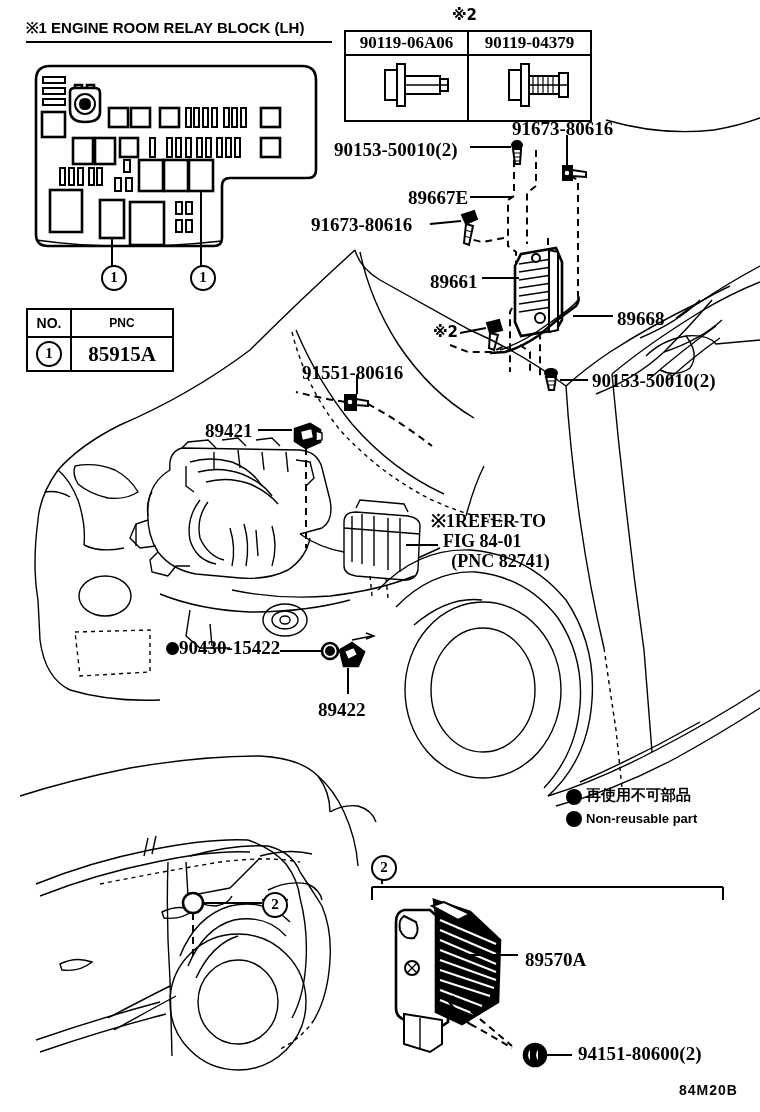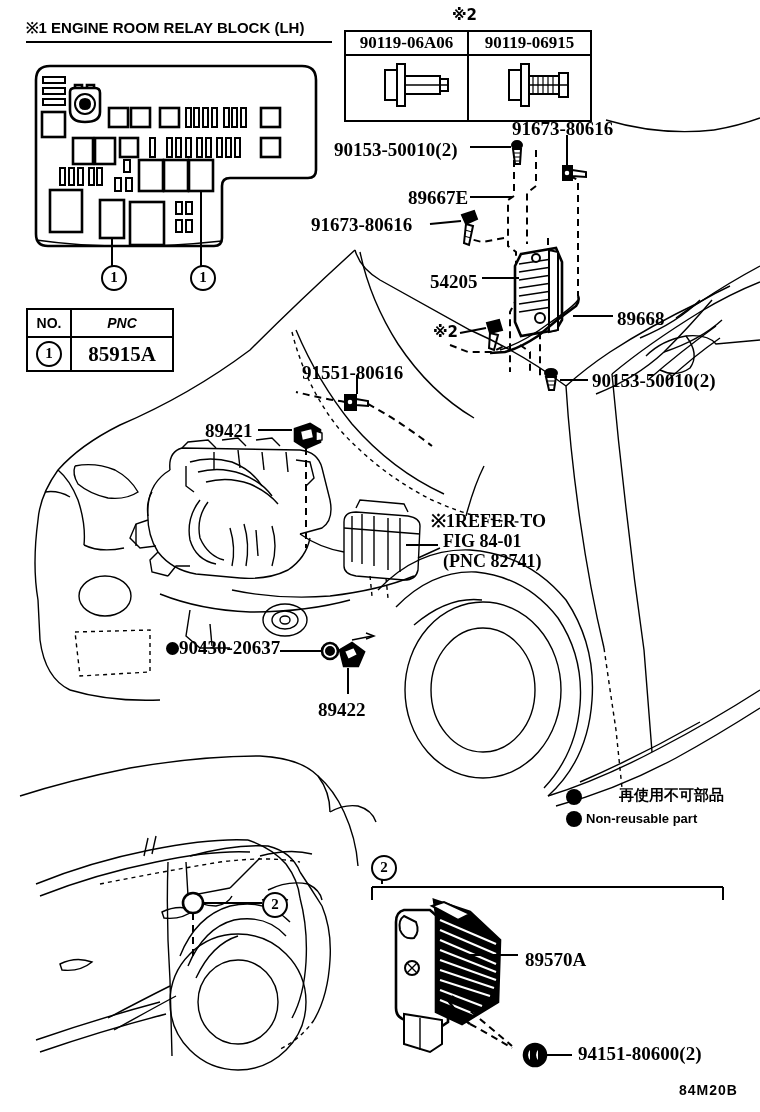--- a/index.html
+++ b/index.html
@@ -441,34 +441,34 @@
   </svg>
 
   <div class="lbl hdr" style="left:26px;top:20px;">※1 ENGINE ROOM RELAY BLOCK (LH)</div>
 
   <div class="lbl" style="left:452px;top:8px;font-size:15px;font-family:'DejaVu Sans',sans-serif;">※2</div>
 
   <table class="tbl" style="left:344px;top:30px;width:248px;">
     <tbody>
         <tr>
       <th style="width:124px;height:22px;font-size:17px;font-family:'Liberation Serif',serif;margin-left:14px;">90119-06A06</th>
-      <th style="width:124px;height:22px;font-size:17px;font-family:'Liberation Serif',serif;">90119-06915</th>
+      <th style="width:124px;height:22px;font-size:17px;font-family:'Liberation Serif',serif;">90119-04379</th>
     </tr>
     <tr>
       <td style="height:64px;"></td>
       <td style="height:64px;"></td>
     </tr>
   </tbody>
     </table>
 
   <table class="tbl" style="left:26px;top:308px;width:148px;">
     <tbody>
         <tr>
       <th style="width:44px;height:26px;font-family:'Liberation Sans',sans-serif;font-size:14px;border-radius:13px;">NO.</th>
-      <th style="width:104px;height:26px;font-family:'Liberation Sans',sans-serif;font-size:14px;font-style:italic;">PNC</th>
+      <th style="width:104px;height:26px;font-family:'Liberation Sans',sans-serif;font-size:12px;">PNC</th>
     </tr>
     <tr>
       <td style="height:32px;">
         <span class="circnum">1</span>
       </td>
       <td style="height:32px;font-size:21px;font-weight:bold;">85915A</td>
     </tr>
   </tbody>
     </table>
 
@@ -478,46 +478,46 @@
   <span class="circnum" style="position:absolute;left:371px;top:855px;">2</span>
 
   <div class="lbl pn" style="left:334px;top:140px;">90153-50010(2)</div>
 
   <div class="lbl pn" style="left:512px;top:119px;">91673-80616</div>
 
   <div class="lbl pn" style="left:408px;top:188px;">89667E</div>
 
   <div class="lbl pn" style="left:311px;top:215px;">91673-80616</div>
 
-  <div class="lbl pn" style="left:430px;top:272px;">54205</div>
+  <div class="lbl pn" style="left:430px;top:272px;">89661</div>
 
   <div class="lbl pn" style="left:617px;top:309px;">89668</div>
 
   <div class="lbl" style="left:433px;top:325px;font-size:15px;font-family:'DejaVu Sans',sans-serif;font-weight:bold;">※2</div>
 
   <div class="lbl pn" style="left:592px;top:371px;">90153-50010(2)</div>
 
   <div class="lbl pn" style="left:302px;top:363px;">91551-80616</div>
 
   <div class="lbl pn" style="left:205px;top:421px;">89421</div>
 
   <div style="position:absolute;left:166px;top:638px;">
-    <span class="dot"></span><span class="lbl pn" style="position:relative;left:0;top:0;">90430-20637</span>
+    <span class="dot"></span><span class="lbl pn" style="position:relative;left:0;top:0;">90430-15422</span>
   </div>
 
   <div class="lbl pn" style="left:318px;top:700px;">89422</div>
 
   <div class="lbl pn" style="left:525px;top:950px;">89570A</div>
 
   <div class="lbl pn" style="left:578px;top:1044px;">94151-80600(2)</div>
 
   <div style="position:absolute;left:431px;top:512px;">
     <div class="lbl pn2" style="position:relative;left:0;top:0;display:block;">※1REFER TO</div>
     <div class="lbl pn2" style="position:relative;left:12px;top:2px;display:block;">FIG 84-01</div>
-    <div class="lbl pn2" style="position:relative;left:12px;top:4px;display:block;">(PNC 82741)</div>
+    <div class="lbl pn2" style="position:relative;left:12px;top:4px;display:block;text-align:center;">(PNC 82741)</div>
   </div>
 
-  <div class="lbl legend-ja" style="left:619px;top:788px;">再使用不可部品</div>
+  <div class="lbl legend-ja" style="left:586px;top:788px;">再使用不可部品</div>
   <div class="lbl legend-en" style="left:586px;top:812px;">Non-reusable part</div>
 
   <div class="code" style="left:679px;top:1082px;">84M20B</div>
 
 </div>
 
 </body></html>

